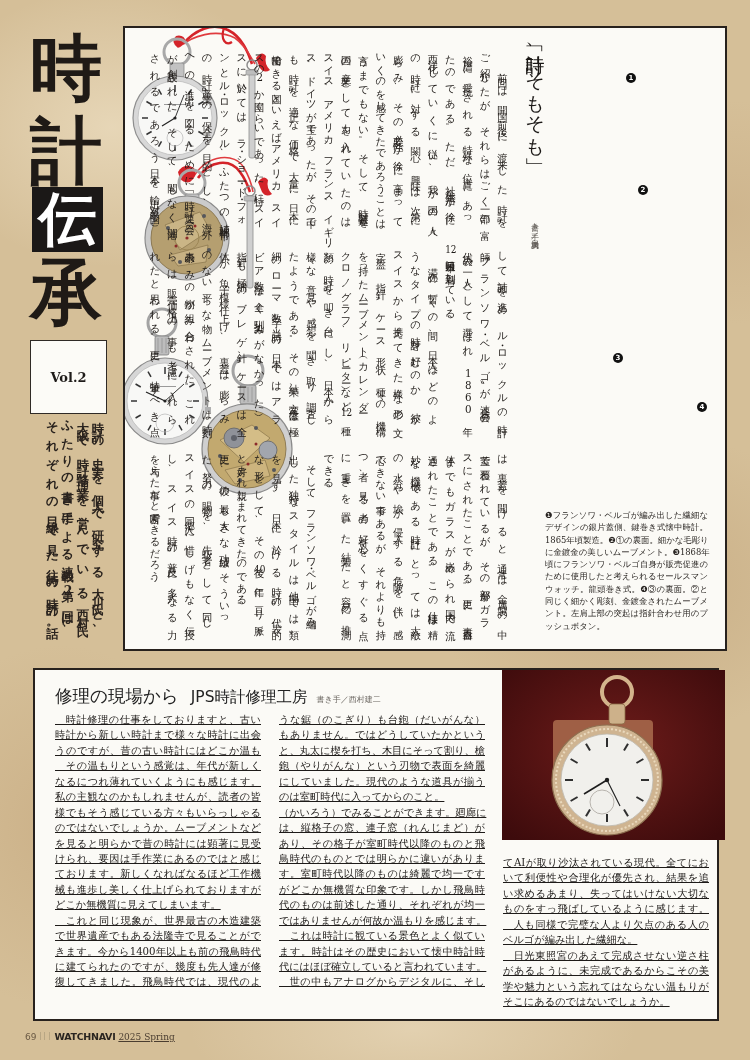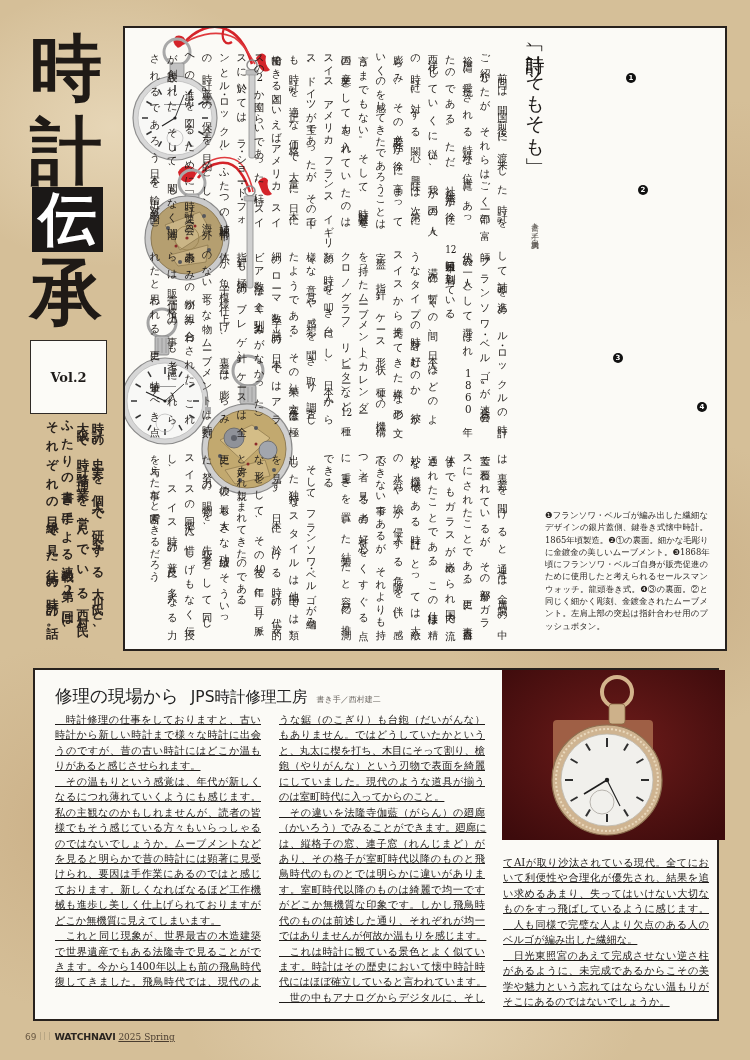--- a/index.html
+++ b/index.html
@@ -286,45 +286,44 @@
   <div class="lh">
     <span class="lh-title">修理の現場から</span>
     <span class="lh-sub">JPS時計修理工房</span>
     <span class="lh-by">書き手／西村建二</span>
   </div>
 
   <div class="lcol" style="left:20px;top:42px">
     <div class="ln j">　時計修理の仕事をしておりますと、古い</div>
     <div class="ln j">時計から新しい時計まで様々な時計に出会</div>
     <div class="ln j">うのですが、昔の古い時計にはどこか温も</div>
-    <div class="ln">りがあると感じさせられます。</div>
     <div class="ln j">　その温もりという感覚は、年代が新しく</div>
     <div class="ln j">なるにつれ薄れていくようにも感じます。</div>
     <div class="ln j">私の主観なのかもしれませんが、読者の皆</div>
     <div class="ln j">様でもそう感じている方々もいらっしゃる</div>
     <div class="ln j">のではないでしょうか。ムーブメントなど</div>
     <div class="ln j">を見ると明らかで昔の時計には顕著に見受</div>
     <div class="ln j">けられ、要因は手作業にあるのではと感じ</div>
     <div class="ln j">ております。新しくなればなるほど工作機</div>
     <div class="ln j">械も進歩し美しく仕上げられておりますが</div>
     <div class="ln">どこか無機質に見えてしまいます。</div>
     <div class="ln j">　これと同じ現象が、世界最古の木造建築</div>
     <div class="ln j">で世界遺産でもある法隆寺で見ることがで</div>
     <div class="ln j">きます。今から1400年以上も前の飛鳥時代</div>
+    <div class="ln j">に建てられたのですが、幾度も先人達が修</div>
     <div class="ln j">復してきました。飛鳥時代では、現代のよ</div>
   </div>
 
   <div class="lcol" style="left:244px;top:42px">
     <div class="ln j">うな鋸（のこぎり）も台鉋（だいがんな）</div>
     <div class="ln j">もありません。ではどうしていたかという</div>
     <div class="ln j">と、丸太に楔を打ち、木目にそって割り、槍</div>
     <div class="ln j">鉋（やりがんな）という刃物で表面を綺麗</div>
     <div class="ln j">にしていました。現代のような道具が揃う</div>
     <div class="ln">のは室町時代に入ってからのこと。</div>
-    <div class="ln j">　その違いを法隆寺伽藍（がらん）の廻廊</div>
     <div class="ln j">（かいろう）でみることができます。廻廊に</div>
     <div class="ln j">は、縦格子の窓、連子窓（れんじまど）が</div>
     <div class="ln j">あり、その格子が室町時代以降のものと飛</div>
     <div class="ln j">鳥時代のものとでは明らかに違いがありま</div>
     <div class="ln j">す。室町時代以降のものは綺麗で均一です</div>
     <div class="ln j">がどこか無機質な印象です。しかし飛鳥時</div>
     <div class="ln j">代のものは前述した通り、それぞれが均一</div>
     <div class="ln j">ではありませんが何故か温もりを感じます。</div>
     <div class="ln j">　これは時計に観ている景色とよく似てい</div>
     <div class="ln j">ます。時計はその歴史において懐中時計時</div>

